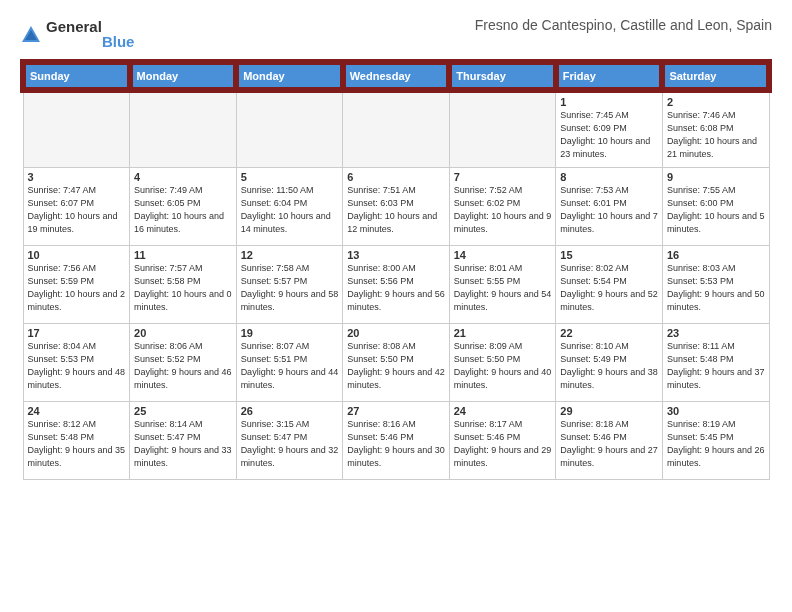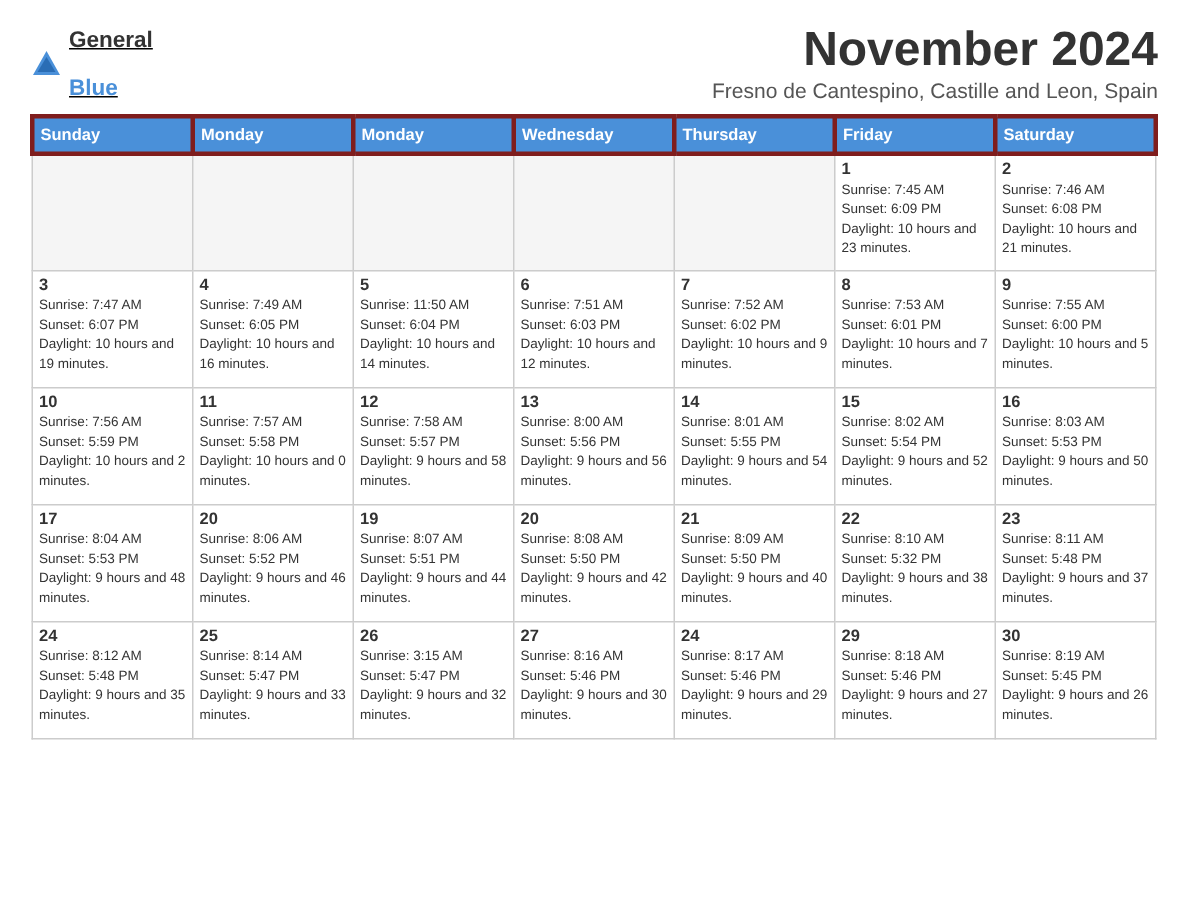--- a/index.html
+++ b/index.html
@@ -20,23 +20,22 @@
       justify-content: space-between;
       margin-bottom: 8px;
     }
     .logo {
       display: flex;
       align-items: center;
       margin-top: 4px;
     }
     .logo-text {
       display: flex;
-      flex-direction: column;
+      flex-direction: row;
       line-height: 1.1;
-      text-decoration: underline;
     }
     .logo-general {
       font-size: 15px;
       font-weight: bold;
       color: #333;
     }
     .logo-blue {
       font-size: 15px;
       font-weight: bold;
       color: #4a90d9;
@@ -67,21 +66,21 @@
       border-collapse: collapse;
       table-layout: fixed;
     }
     th {
       background-color: #4a90d9;
       color: #fff;
       font-size: 11px;
       font-weight: bold;
       padding: 5px 4px;
       text-align: left;
-      border: 3px solid #7f1d1d;
+      border: 6px solid #7f1d1d;
     }
     td {
       border: 1px solid #ccc;
       vertical-align: top;
       padding: 3px 4px;
       height: 78px;
       background: #fff;
       font-size: 9.5px;
       color: #333;
     }
@@ -109,21 +108,20 @@
       <svg class="logo-icon" viewBox="0 0 22 22">
         <polygon points="11,2 20,18 2,18" fill="#4a90d9"></polygon>
         <polygon points="11,6 17,16 5,16" fill="#2a6db5"></polygon>
       </svg>
       <div class="logo-text">
         <span class="logo-general">General</span>
         <span class="logo-blue">Blue</span>
       </div>
     </div>
     <div class="title-block">
-      <div class="month-title">November 2024</div>
       <div class="location-title">Fresno de Cantespino, Castille and Leon, Spain</div>
     </div>
   </div>
 
   <table>
     <thead>
       <tr>
         <th><span>Sunday</span></th>
         <th><span>Monday</span></th>
         <th><span>Monday</span></th>
@@ -289,21 +287,21 @@
           <td>
             <span class="day-num">21</span>
             <div class="day-info">Sunrise: 8:09 AM
 Sunset: 5:50 PM
 Daylight: 9 hours
 and 40 minutes.</div>
           </td>
           <td>
             <span class="day-num">22</span>
             <div class="day-info">Sunrise: 8:10 AM
-Sunset: 5:32 PM
+Sunset: 5:49 PM
 Daylight: 9 hours
 and 38 minutes.</div>
           </td>
           <td>
             <span class="day-num">23</span>
             <div class="day-info">Sunrise: 8:11 AM
 Sunset: 5:48 PM
 Daylight: 9 hours
 and 37 minutes.</div>
           </td>

